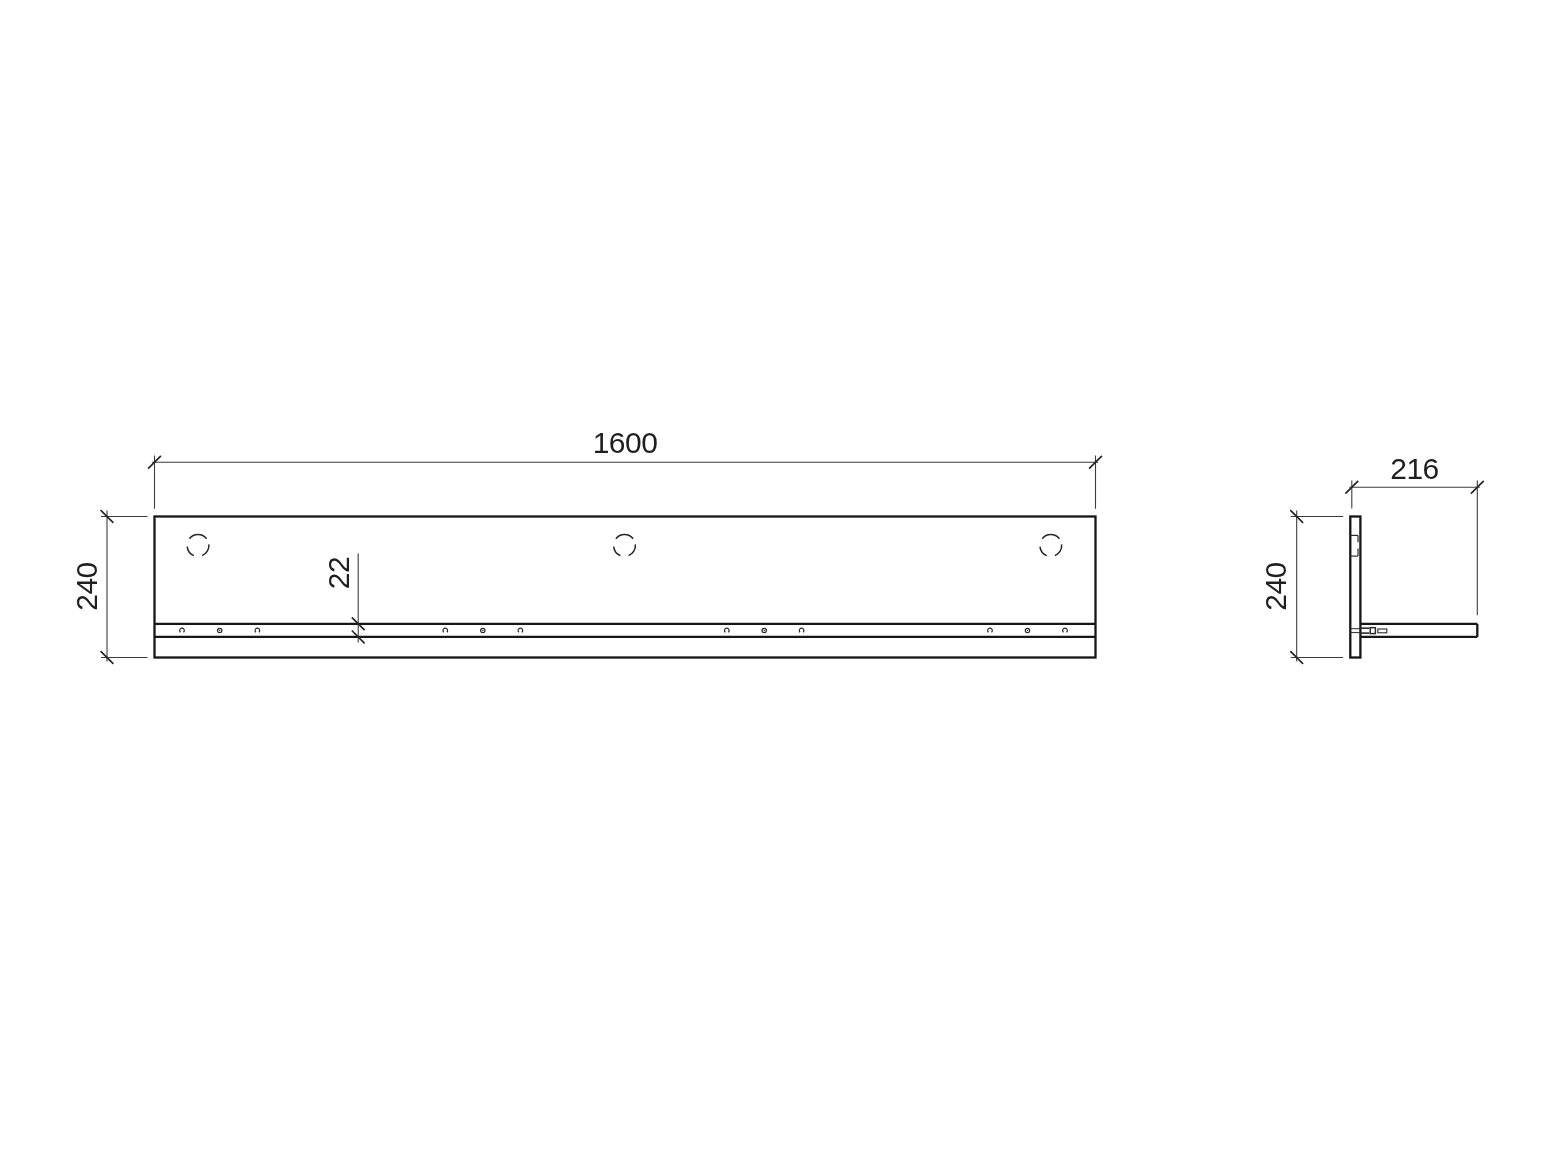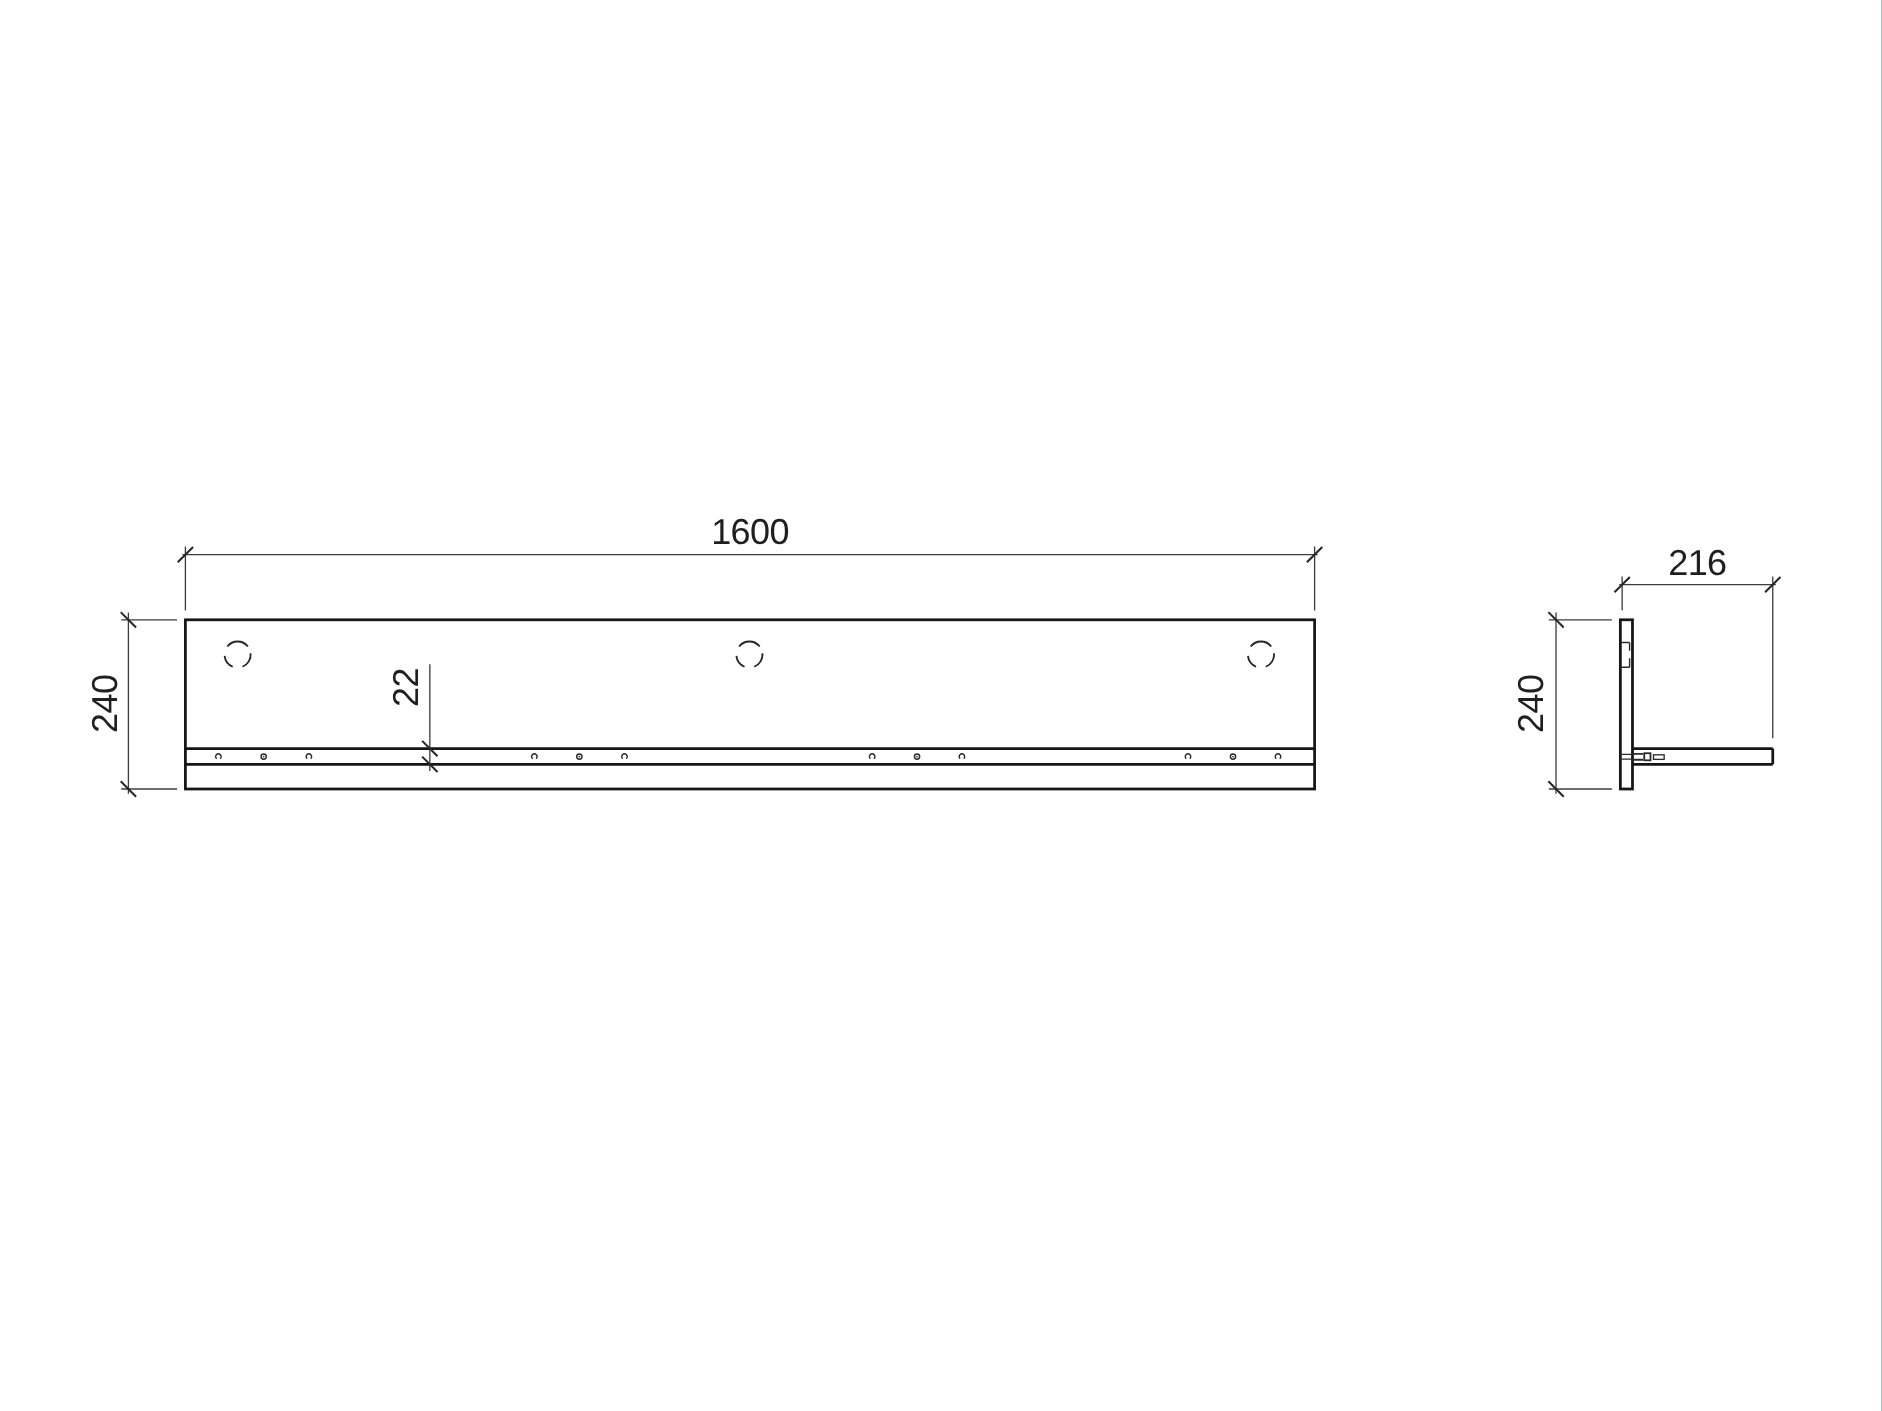--- a/index.html
+++ b/index.html
@@ -1,16 +1,16 @@
 <!DOCTYPE html>
 <html><head>
 <meta charset="utf-8">
 <style>
   html,body{margin:0;padding:0;background:#ffffff;}
-  .page{width:1568px;height:1176px;position:relative;background:#0f766e;overflow:hidden;}
+  .page{width:1568px;height:1176px;position:relative;background:#a3a3a3;overflow:hidden;}
   text{font-family:"Liberation Sans",sans-serif;fill:#1f1f1f;}
 </style>
 </head>
 <body>
 <div class="page">
 <svg style="filter:blur(0.4px)" width="1568" height="1176" viewBox="0 0 1568 1176" xmlns="http://www.w3.org/2000/svg">
 
   <rect x="0" y="0" width="1568" height="1176" fill="#ffffff"></rect>
 
   <rect x="154.5" y="516.5" width="941" height="141" fill="none" stroke="#161616" stroke-width="2.3"></rect>

